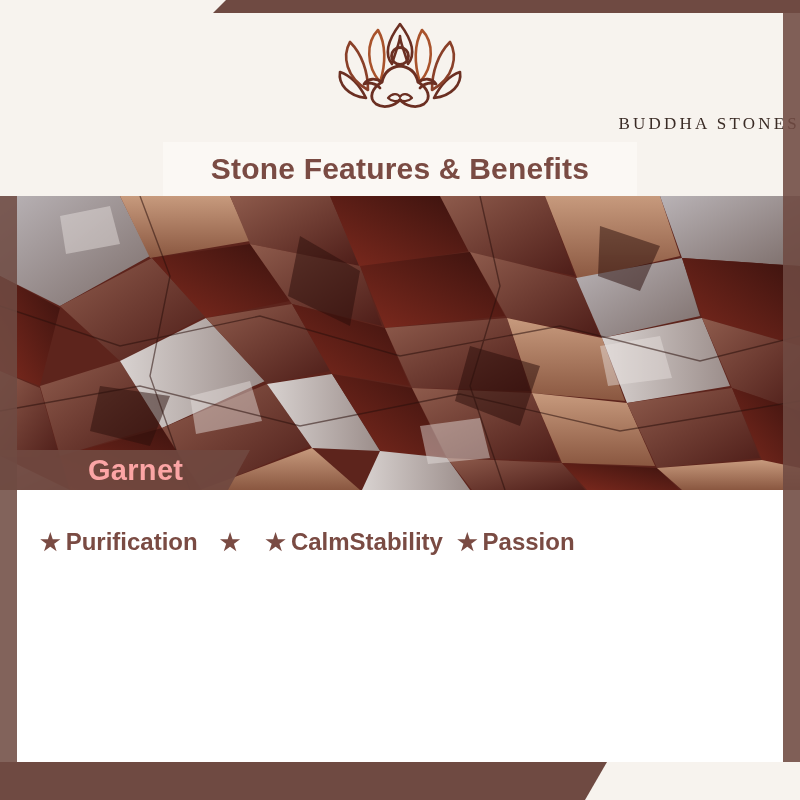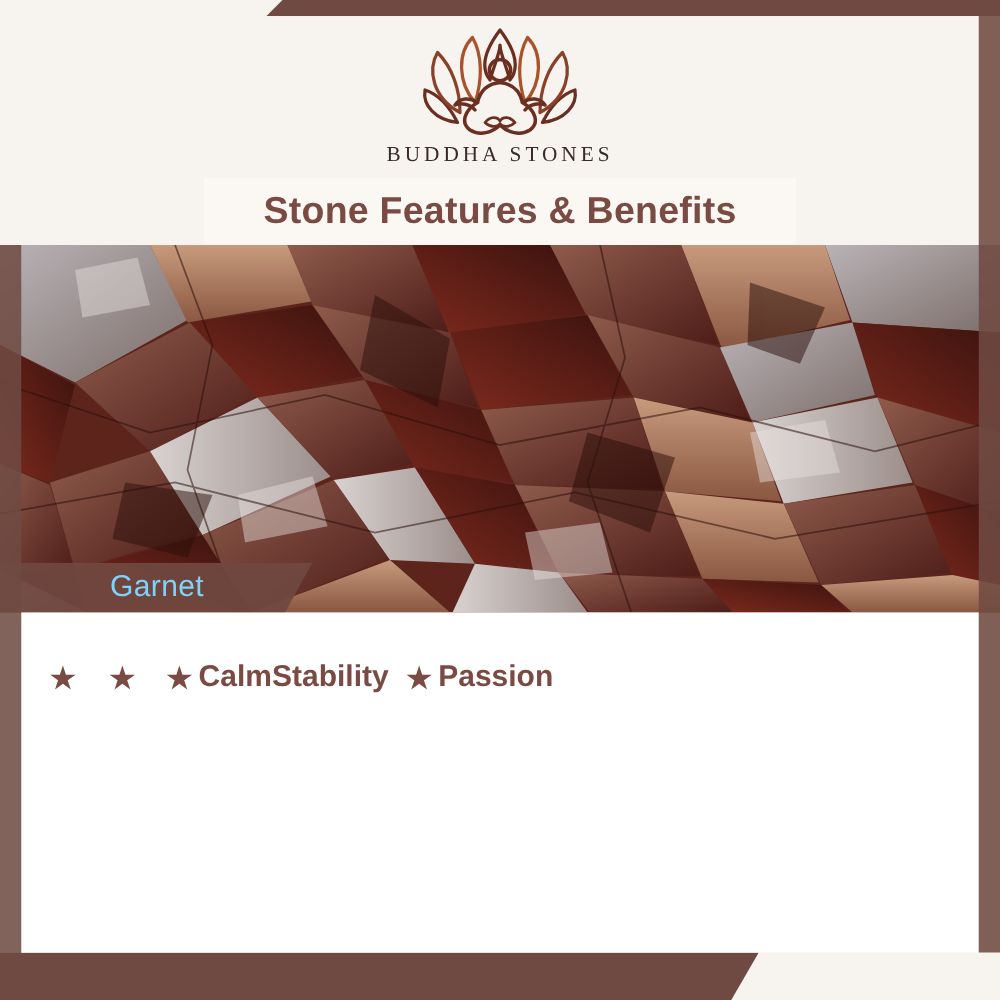--- a/index.html
+++ b/index.html
@@ -61,21 +61,21 @@
     clip-path: polygon(0 0, 100% 0, calc(100% - 22px) 100%, 0 100%);
     z-index: 6;
   }
 
   
   .logo-wrap {
     position: absolute;
     top: 20px;
     left: 0;
     width: 800px;
-    text-align: center;
+    text-align: right;
     z-index: 4;
   }
   .logo-mark {
     display: block;
     margin: 0 auto;
     width: 160px;
     height: 92px;
   }
   .logo-word {
     display: block;
@@ -131,23 +131,23 @@
     width: 250px;
     height: 40px;
     background: rgba(112, 72, 63, 0.93);
     clip-path: polygon(0 0, 100% 0, calc(100% - 22px) 100%, 0 100%);
     display: flex;
     align-items: center;
     z-index: 5;
   }
   .name-chip-text {
     margin-left: 88px;
-    color: #7dd3fc;
-    font-size: 24px;
-    font-weight: normal;
+    color: #fca5a5;
+    font-size: 29px;
+    font-weight: bold;
     letter-spacing: 0.3px;
   }
 
   
   .content-card {
     position: absolute;
     left: 17px;
     top: 490px;
     width: 766px;
     height: 272px;
@@ -332,20 +332,21 @@
     <span class="title-text">Stone Features &amp; Benefits</span>
   </div>
 
   <div class="name-chip">
     <span class="name-chip-text">Garnet</span>
   </div>
 
   <div class="benefits">
     <span class="benefit">
       <span class="star">★</span>
+      <span>Purification</span>
     </span>
     <span class="benefit gap-lg">
       <span class="star">★</span>
     </span>
     <span class="benefit gap-md">
       <span class="star">★</span>
       <span>Calm</span>
     </span>
     <span class="benefit gap-sm">
       <span>Stability</span>

